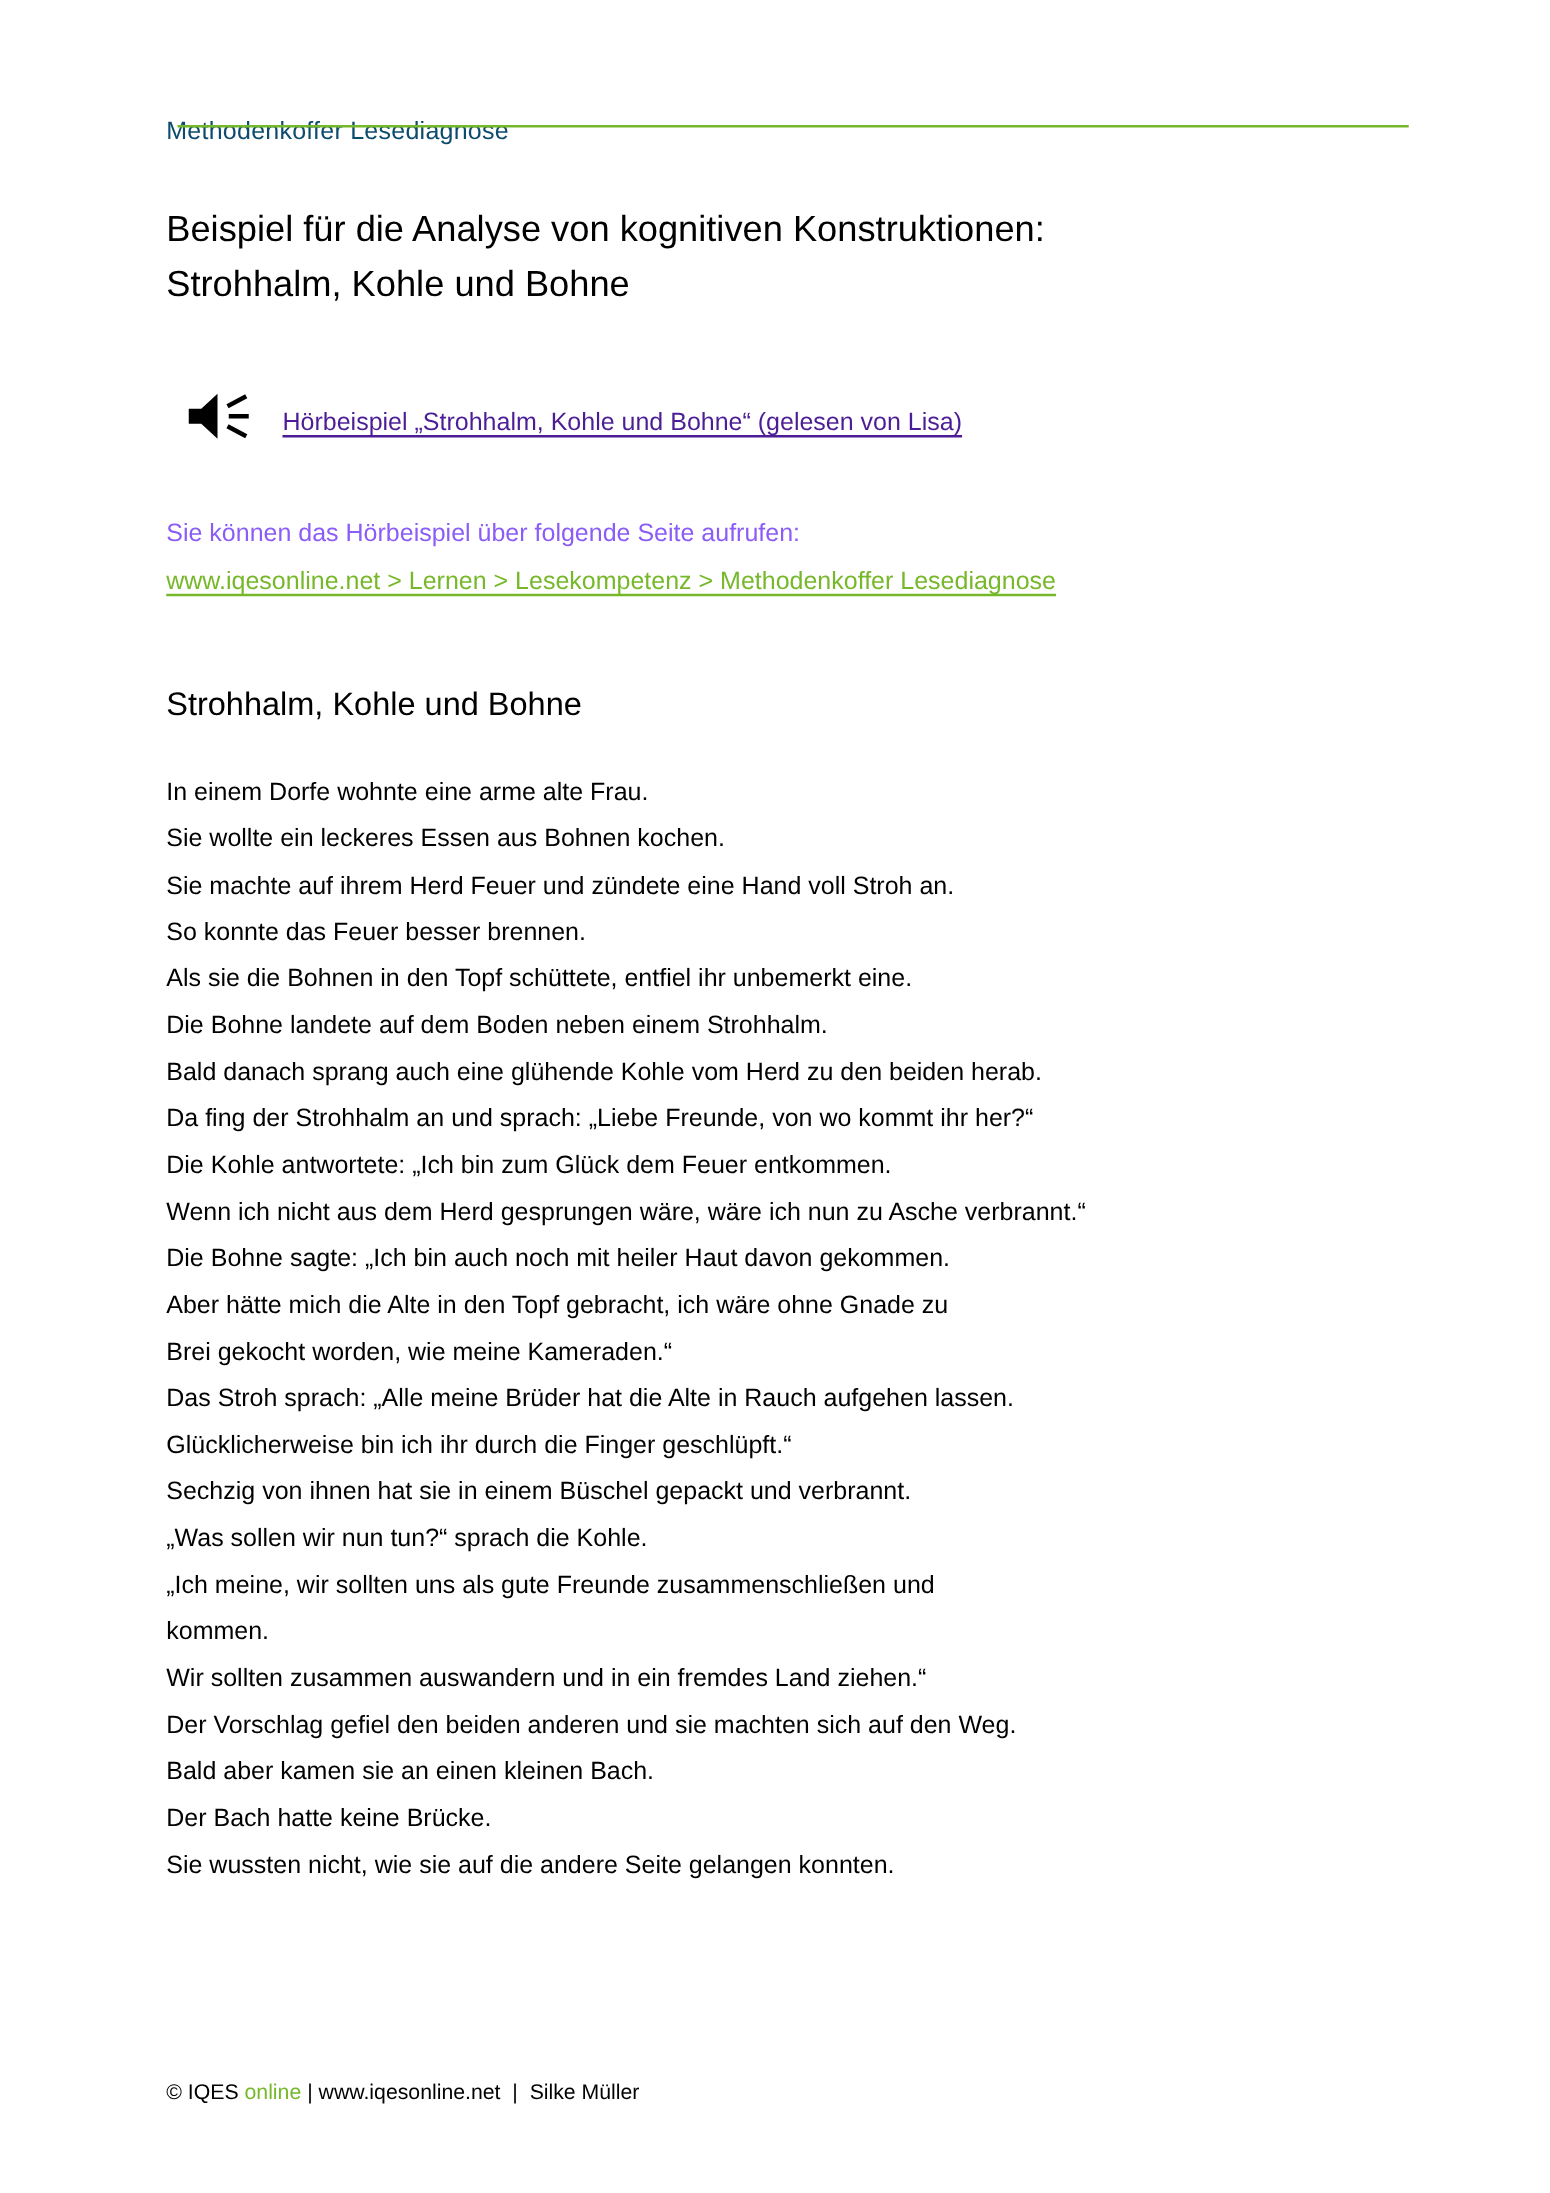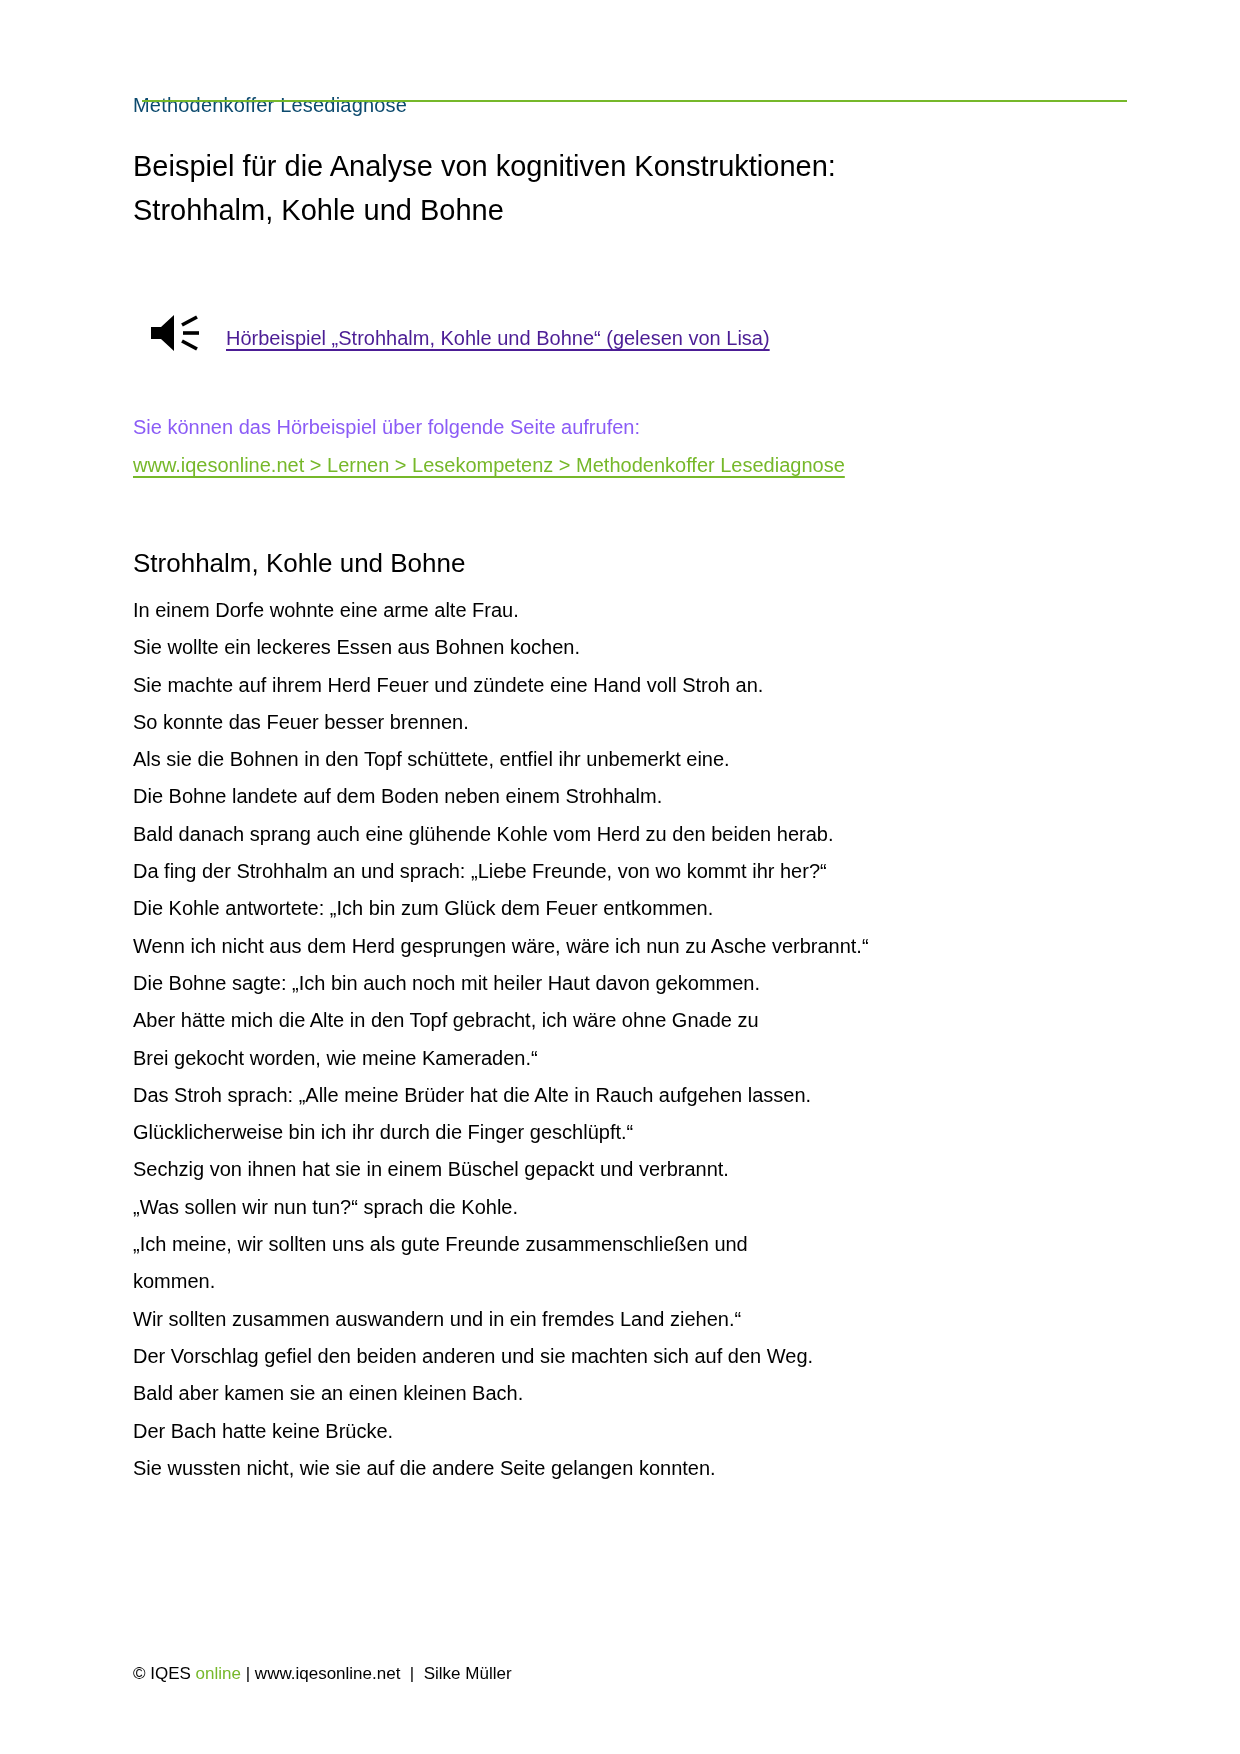--- a/index.html
+++ b/index.html
@@ -28,21 +28,21 @@
   .header-rule {
     left: 142px;
     top: 100px;
     width: 985px;
     height: 2px;
     background: #76b82a;
   }
 
   .doc-title {
     left: 133px;
-    top: 144px;
+    top: 162px;
     font-size: 29px;
     line-height: 44px;
     font-weight: 400;
     color: #000000;
     margin: 0;
     white-space: nowrap;
   }
 
   .audio-icon {
     left: 149px;
@@ -83,21 +83,21 @@
     left: 133px;
     top: 548px;
     font-size: 26px;
     font-weight: 400;
     margin: 0;
     color: #000000;
     white-space: nowrap;
   }
   .story {
     left: 133px;
-    top: 592px;
+    top: 616px;
     width: 1000px;
   }
   .story p {
     margin: 0;
     font-size: 20px;
     line-height: 37.3px;
     color: #000000;
     white-space: nowrap;
   }
 

